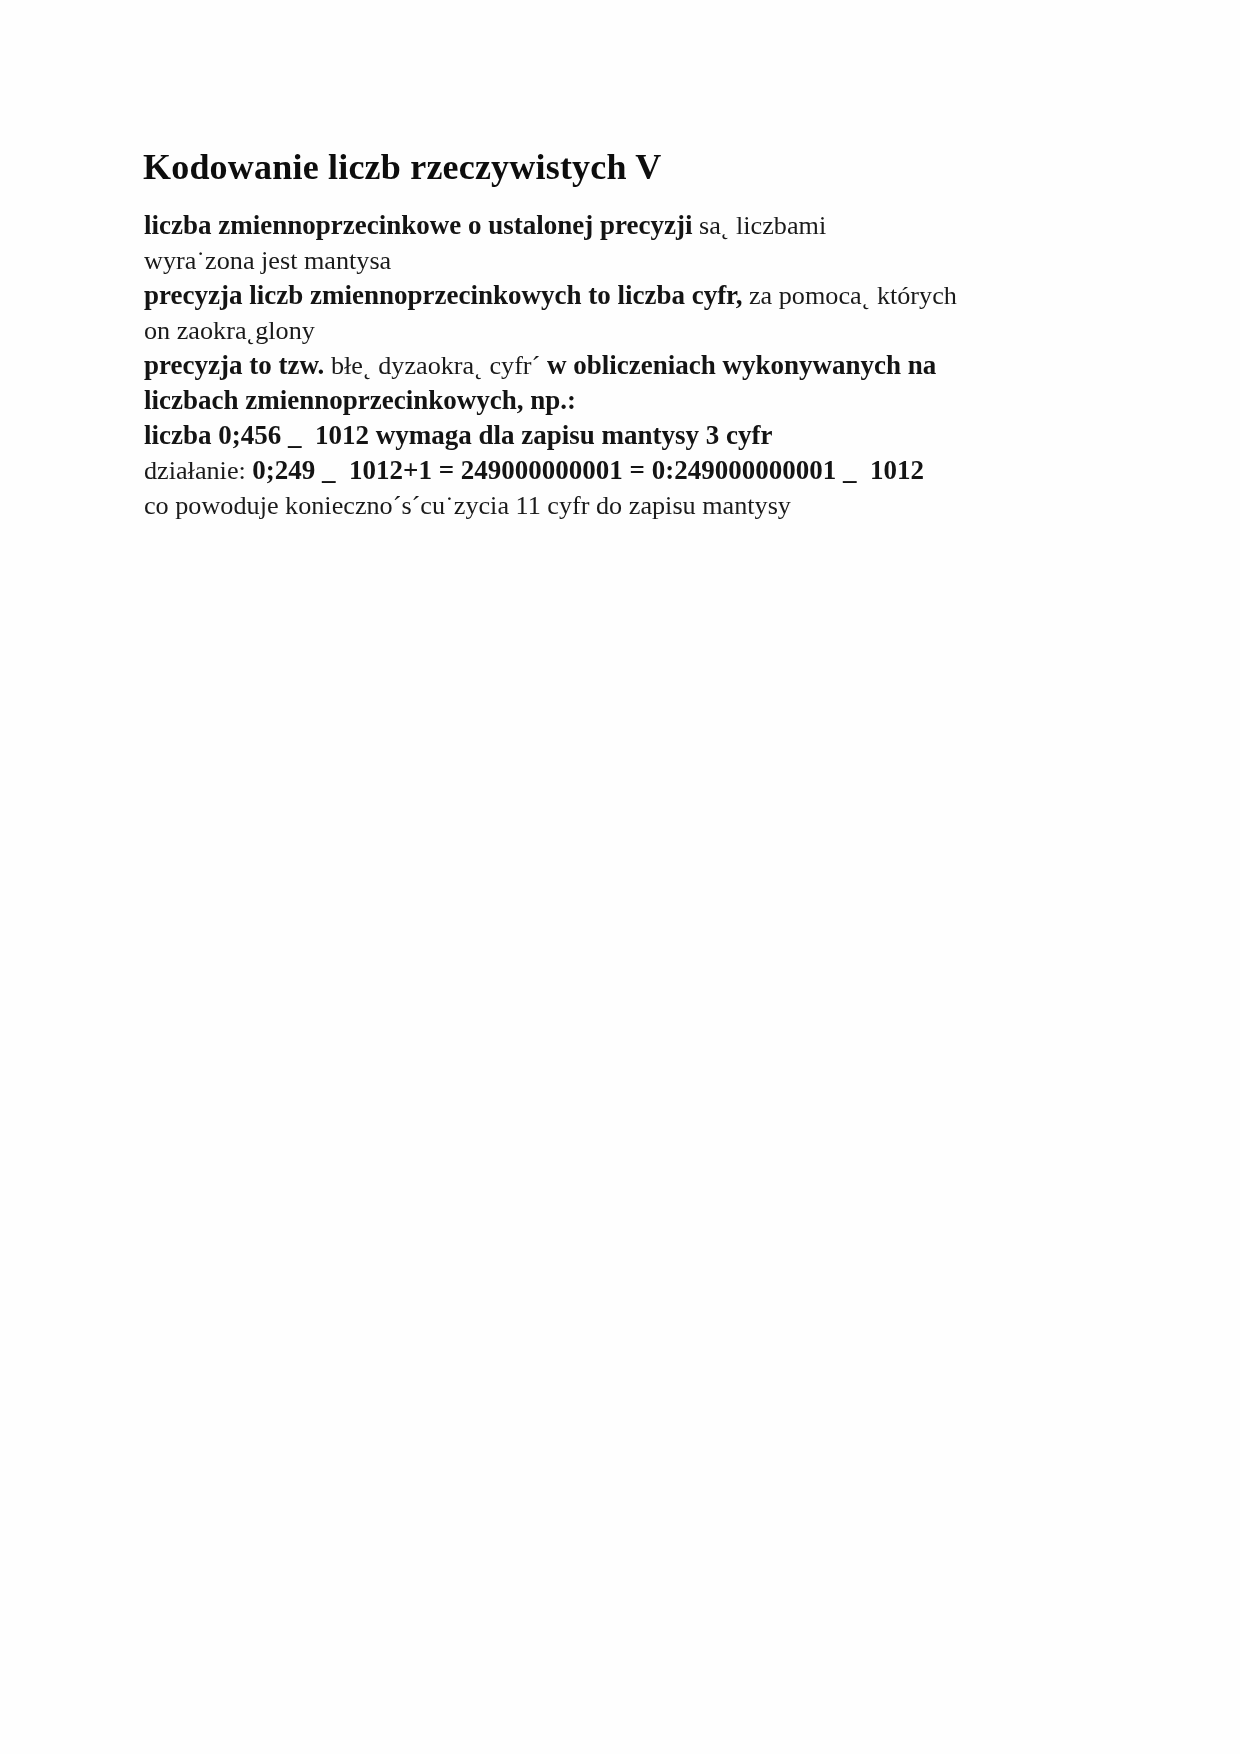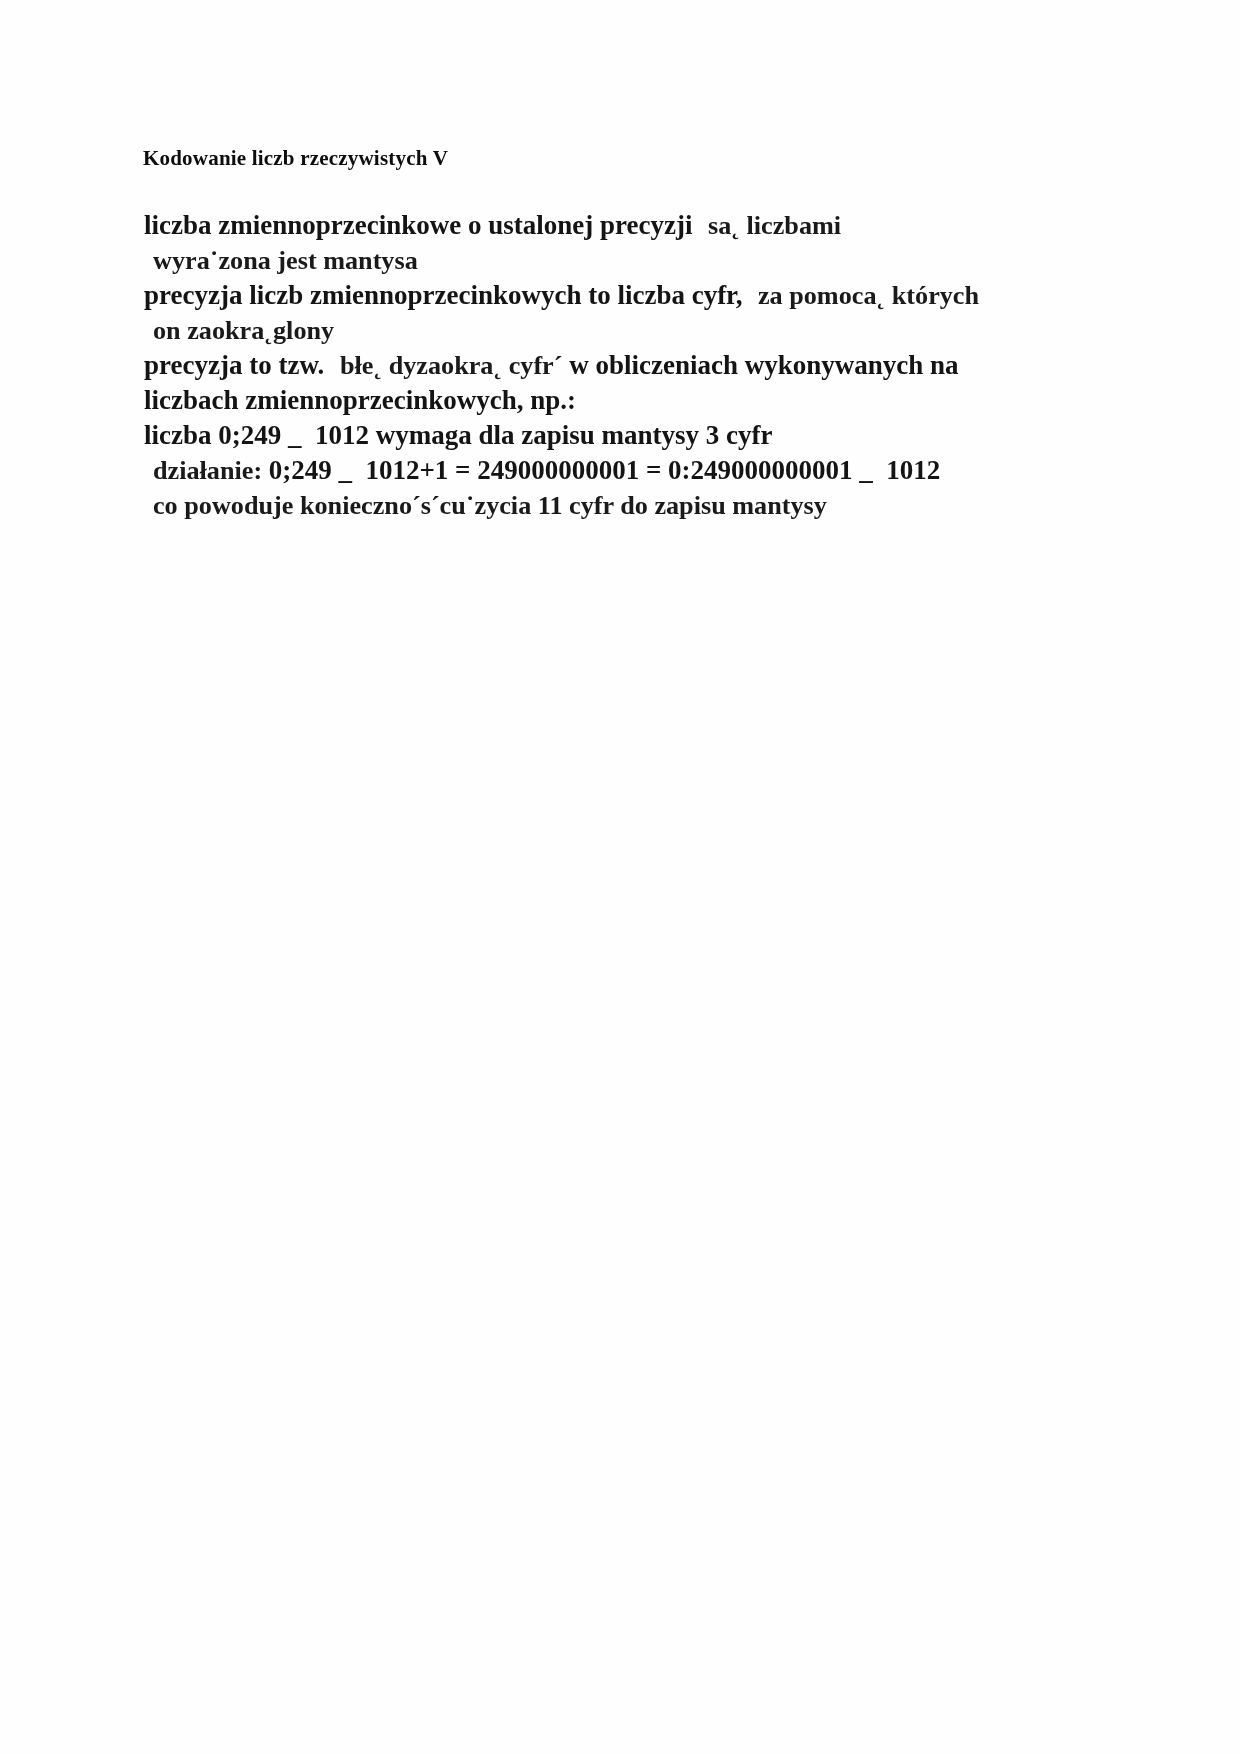--- a/index.html
+++ b/index.html
@@ -14,21 +14,21 @@
     background: #fefefe;
     color: #121212;
     font-family: "Liberation Serif", "DejaVu Serif", serif;
     overflow: hidden;
   }
   .doc-title {
     position: absolute;
     left: 143px;
     top: 146px;
     margin: 0;
-    font-size: 21px;
+    font-size: 36px;
     font-weight: bold;
     letter-spacing: 0.2px;
     white-space: pre;
     color: #0d0d0d;
   }
   .doc-body {
     position: absolute;
     left: 144px;
     top: 208px;
     width: 980px;
@@ -36,36 +36,35 @@
     line-height: 35px;
     color: #141414;
   }
   .line {
     white-space: pre;
   }
   .seg-b {
     font-weight: bold;
   }
   .seg-r {
-    font-weight: bold;
+    font-weight: normal;
     font-size: 0.97em;
     color: #1a1a1a;
-    padding-left: 9px;
   }
 </style>
 </head>
 <body>
 
 <div class="page">
   <h1 class="doc-title">Kodowanie liczb rzeczywistych V</h1>
 
   <div class="doc-body" id="doc-body">
       <div class="line"><span class="seg-b">liczba zmiennoprzecinkowe o ustalonej precyzji</span><span class="seg-r"> sa˛ liczbami</span></div>
       <div class="line"><span class="seg-r">wyra˙zona jest mantysa</span></div>
       <div class="line"><span class="seg-b">precyzja liczb zmiennoprzecinkowych to liczba cyfr,</span><span class="seg-r"> za pomoca˛ których</span></div>
       <div class="line"><span class="seg-r">on zaokra˛glony</span></div>
       <div class="line"><span class="seg-b">precyzja to tzw. </span><span class="seg-r">błe˛ dyzaokra˛ cyfr´</span><span class="seg-b"> w obliczeniach wykonywanych na</span></div>
       <div class="line"><span class="seg-b">liczbach zmiennoprzecinkowych, np.:</span></div>
-      <div class="line"><span class="seg-b">liczba 0;249 _  1012 wymaga dla zapisu mantysy 3 cyfr</span></div>
+      <div class="line"><span class="seg-b">liczba 0;456 _  1012 wymaga dla zapisu mantysy 3 cyfr</span></div>
       <div class="line"><span class="seg-r">działanie: </span><span class="seg-b">0;249 _  1012+1 = 249000000001 = 0:249000000001 _  1012</span></div>
       <div class="line"><span class="seg-r">co powoduje konieczno´s´cu˙zycia 11 cyfr do zapisu mantysy</span></div>
     </div>
 </div>
 
 </body></html>

